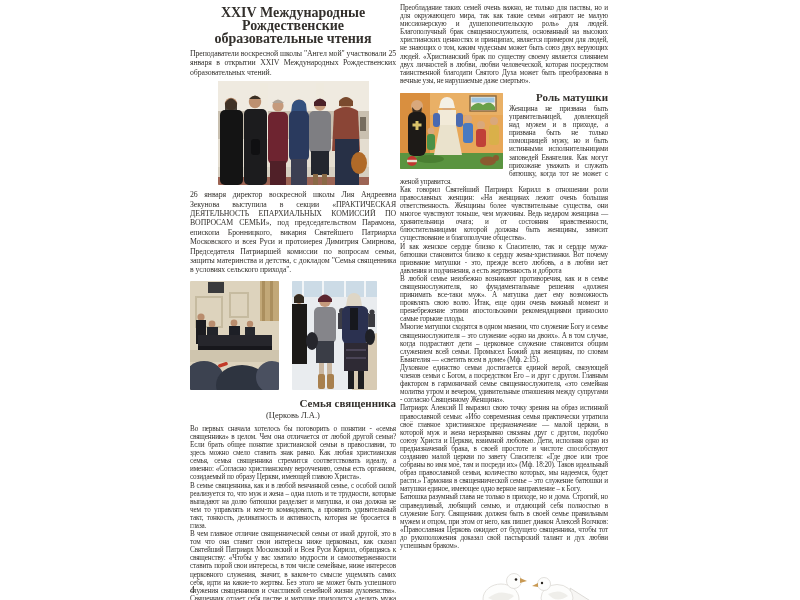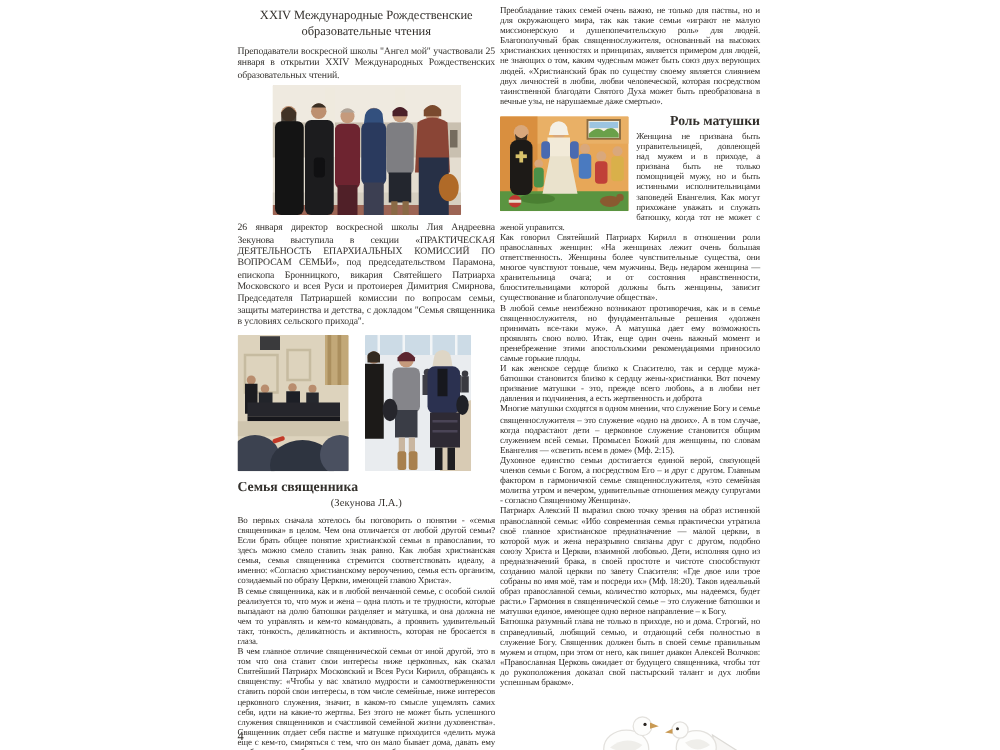--- a/index.html
+++ b/index.html
@@ -3,22 +3,22 @@
 <meta charset="utf-8">
 <style>
   html,body{margin:0;padding:0;}
   body{width:800px;height:600px;background:#ffffff;font-family:"Liberation Serif","DejaVu Serif",serif;}
   .canvas{position:relative;width:800px;height:600px;background:#fff;overflow:hidden;color:#33302c;}
   .col{position:absolute;top:0;}
   .col-a{left:190px;width:206px;}
   .col-b{left:400px;width:208px;top:4px;}
   .body-text{font-size:7.2px;line-height:8.1px;letter-spacing:-0.15px;text-align:justify;margin:0;}
   .body-lg{font-size:7.8px;line-height:9.4px;letter-spacing:-0.1px;text-align:justify;margin:0;}
-  h1.head{font-size:10px;line-height:13px;font-weight:normal;text-align:center;margin:6px 0 4px 0;}
-  h2.head{font-size:11px;line-height:13px;font-weight:bold;text-align:left;margin:7px 0 0 0;}
+  h1.head{font-size:14px;line-height:13px;font-weight:bold;text-align:center;margin:6px 0 4px 0;}
+  h2.head{font-size:11px;line-height:13px;font-weight:bold;text-align:right;margin:7px 0 0 0;}
   .author{font-size:8.5px;line-height:10px;text-align:center;margin:0 0 5px 0;}
   h3.head{font-size:11px;line-height:12px;font-weight:bold;text-align:right;margin:0 0 2px 0;}
   .photo{overflow:hidden;border-radius:1px;}
   .photo svg{display:block;}
   .photo-group{width:151px;height:104px;margin:4px auto 5px auto;}
   .photo-row{display:flex;gap:13px;margin:6px 0 0 0;}
   .photo-conf{width:89px;height:109px;}
   .photo-women{width:85px;height:109px;}
   .drawing{width:103px;height:76px;float:left;margin:2px 6px 3px 0;}
   .matushka{margin-top:6px;}
@@ -157,21 +157,21 @@
           <rect x="54" y="68" width="20" height="2" fill="#4a4456"></rect>
             <rect x="54" y="76" width="20" height="2" fill="#4a4456"></rect>
           <rect x="56" y="90" width="6" height="18" fill="#1e1e22"></rect>
             <rect x="66" y="90" width="6" height="18" fill="#1e1e22"></rect>
           <ellipse cx="78" cy="56" rx="5" ry="8" fill="#1f2026"></ellipse>
         </svg>
       </div>
     </div>
 
     <h2 class="head">Семья священника</h2>
-    <div class="author">(Зекунова Л.А.)</div>
+    <div class="author">(Церковь Л.А.)</div>
     <p class="body-text">Во первых сначала хотелось бы поговорить о понятии - «семья священника» в целом. Чем она отличается от любой другой семьи? Если брать общее понятие христианской семьи в православии, то здесь можно смело ставить знак равно. Как любая христианская семья, семья священника стремится соответствовать идеалу, а именно: «Согласно христианскому вероучению, семья есть организм, созидаемый по образу Церкви, имеющей главою Христа».</p>
     <p class="body-text">В семье священника, как и в любой венчанной семье, с особой силой реализуется то, что муж и жена – одна плоть и  те трудности, которые выпадают на долю батюшки разделяет и матушка, и она должна не чем то управлять и кем-то командовать, а проявить удивительный такт, тонкость, деликатность и активность, которая не бросается в глаза.</p>
     <p class="body-text">В чем главное отличие священнической семьи от иной другой, это в том что она ставит свои интересы ниже церковных, как сказал Святейший Патриарх Московский и Всея Руси Кирилл, обращаясь к священству: «Чтобы у вас хватило мудрости и самоотверженности ставить порой свои интересы, в том числе семейные, ниже интересов церковного служения, значит, в каком-то смысле ущемлять самих себя, идти на какие-то жертвы. Без этого не может быть успешного служения священников и счастливой семейной жизни духовенства». Священник отдает себя пастве и матушке приходится «делить мужа еще с кем-то, смиряться с тем, что он мало бывает дома, давать ему свободу гораздо большую, чем хотелось бы»  и смиряться с этим, не просто осознавать, но и жить его жизнью. Существует множество  достойных примеров таких семей, которые являются хранительницами нравственных ценностей, обладают внутренней гармонией и любовью к семье, основанной на «верности Иисусу Христу и Его заповедям».</p>
   </div>
 
   <div class="col col-b">
     <p class="body-text">Преобладание таких семей очень важно, не только для паствы, но и для окружающего мира, так как такие семьи «играют не малую миссионерскую и душепопечительскую роль» для людей. Благополучный брак священнослужителя, основанный на высоких христианских ценностях и принципах, является примером для людей, не знающих о том, каким чудесным может быть союз двух верующих людей. «Христианский брак по существу своему является слиянием двух личностей в любви, любви человеческой, которая посредством таинственной благодати Святого Духа может быть преобразована в вечные узы, не нарушаемые даже смертью».</p>
 
     <div class="matushka">
       <div class="photo drawing">
@@ -210,22 +210,22 @@
 
           <ellipse cx="88" cy="68" rx="8" ry="4.5" fill="#8a5a30"></ellipse>
             <circle cx="96" cy="65" r="3" fill="#8a5a30"></circle>
           <circle cx="12" cy="68" r="5" fill="#c03830"></circle>
             <rect x="7" y="66.8" width="10" height="2.4" fill="#e8e0d0"></rect>
         </svg>
       </div>
       <h3 class="head">Роль матушки</h3>
       <p class="body-text">Женщина не призвана быть управительницей, довлеющей над мужем и в приходе, а призвана быть не только помощницей мужу, но и быть истинными исполнительницами заповедей Евангелия. Как могут прихожане уважать и служать батюшку, когда тот не может с женой управится.</p>
       <p class="body-text">Как говорил Святейший Патриарх Кирилл в отношении роли православных женщин: «На женщинах лежит очень большая ответственность. Женщины более чувствительные существа, они многое чувствуют тоньше, чем мужчины. Ведь недаром женщина — хранительница очага; и от состояния нравственности, блюстительницами которой должны быть женщины, зависит существование и благополучие общества».</p>
+      <p class="body-text">И как женское сердце близко к Спасителю, так и сердце мужа-батюшки становится близко к сердцу жены-христианки. Вот почему призвание матушки - это, прежде всего любовь, а в любви нет давления и подчинения, а есть жертвенность и доброта</p>
       <p class="body-text">В любой семье неизбежно возникают противоречия, как и в семье священнослужителя, но фундаментальные решения «должен принимать все-таки муж». А матушка дает  ему возможность проявлять свою волю. Итак, еще один очень важный момент и пренебрежение этими апостольскими рекомендациями приносило самые горькие плоды.</p>
-      <p class="body-text">И как женское сердце близко к Спасителю, так и сердце мужа-батюшки становится близко к сердцу жены-христианки. Вот почему призвание матушки - это, прежде всего любовь, а в любви нет давления и подчинения, а есть жертвенность и доброта</p>
       <p class="body-text">Многие матушки сходятся в одном мнении, что служение Богу и семье священнослужителя – это служение «одно на двоих». А в том случае, когда подрастают дети – церковное служение становится общим служением всей семьи.  Промысел Божий для женщины, по словам Евангелия  — «светить всем в доме» (Мф. 2:15).</p>
       <p class="body-text">Духовное единство семьи достигается единой верой, связующей членов семьи с Богом, а посредством Его – и друг с другом. Главным фактором в гармоничной семье священнослужителя, «это семейная молитва утром и вечером, удивительные отношения между супругами - согласно Священному Женщина».</p>
       <p class="body-text">Патриарх Алексий II выразил свою точку зрения на образ истинной православной семьи: «Ибо современная семья практически утратила своё главное христианское предназначение — малой церкви, в которой муж и жена неразрывно связаны друг с другом, подобно союзу Христа и Церкви, взаимной любовью. Дети, исполняя одно из предназначений брака, в своей простоте и чистоте способствуют созданию малой церкви по завету Спасителя: «Где двое или трое собраны во имя моё, там и посреди их» (Мф. 18:20). Таков идеальный образ православной семьи, количество которых, мы надеемся, будет расти.» Гармония в священнической семье – это служение батюшки и матушки единое, имеющее одно верное направление – к Богу.</p>
       <p class="body-text">Батюшка разумный глава не только в приходе, но и дома. Строгий, но справедливый, любящий семью, и отдающий себя полностью в служение Богу. Священник должен быть в своей семье правильным мужем и отцом, при этом от него,  как пишет диакон Алексей Волчков: «Православная Церковь ожидает от будущего священника, чтобы тот до рукоположения доказал свой пастырский талант и дух любви успешным браком».</p>
     </div>
 
     <div class="photo doves">
       <svg width="165" height="78" viewBox="0 0 165 78">
         <rect width="165" height="78" fill="#ffffff"></rect>
         <ellipse cx="85" cy="72" rx="62" ry="4" fill="#f0efee"></ellipse>

